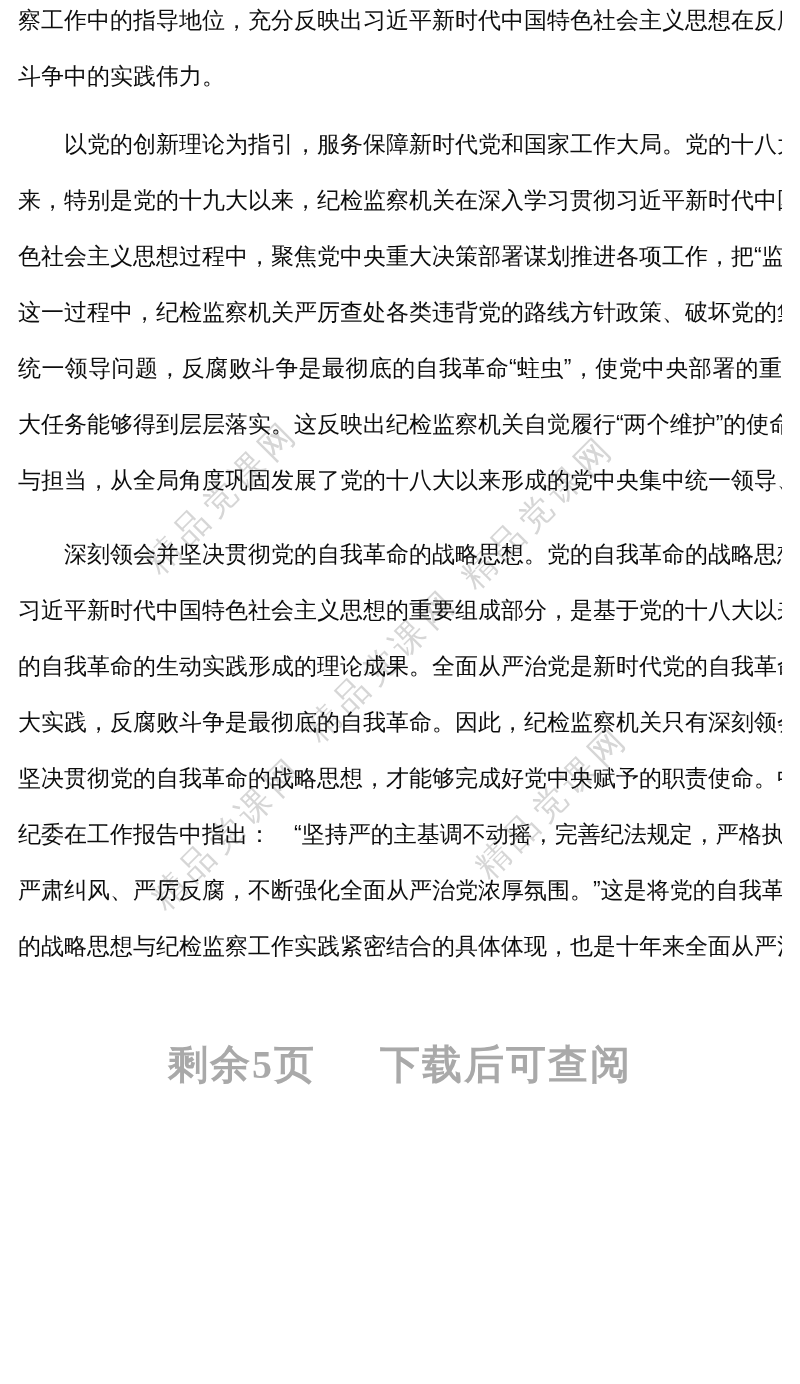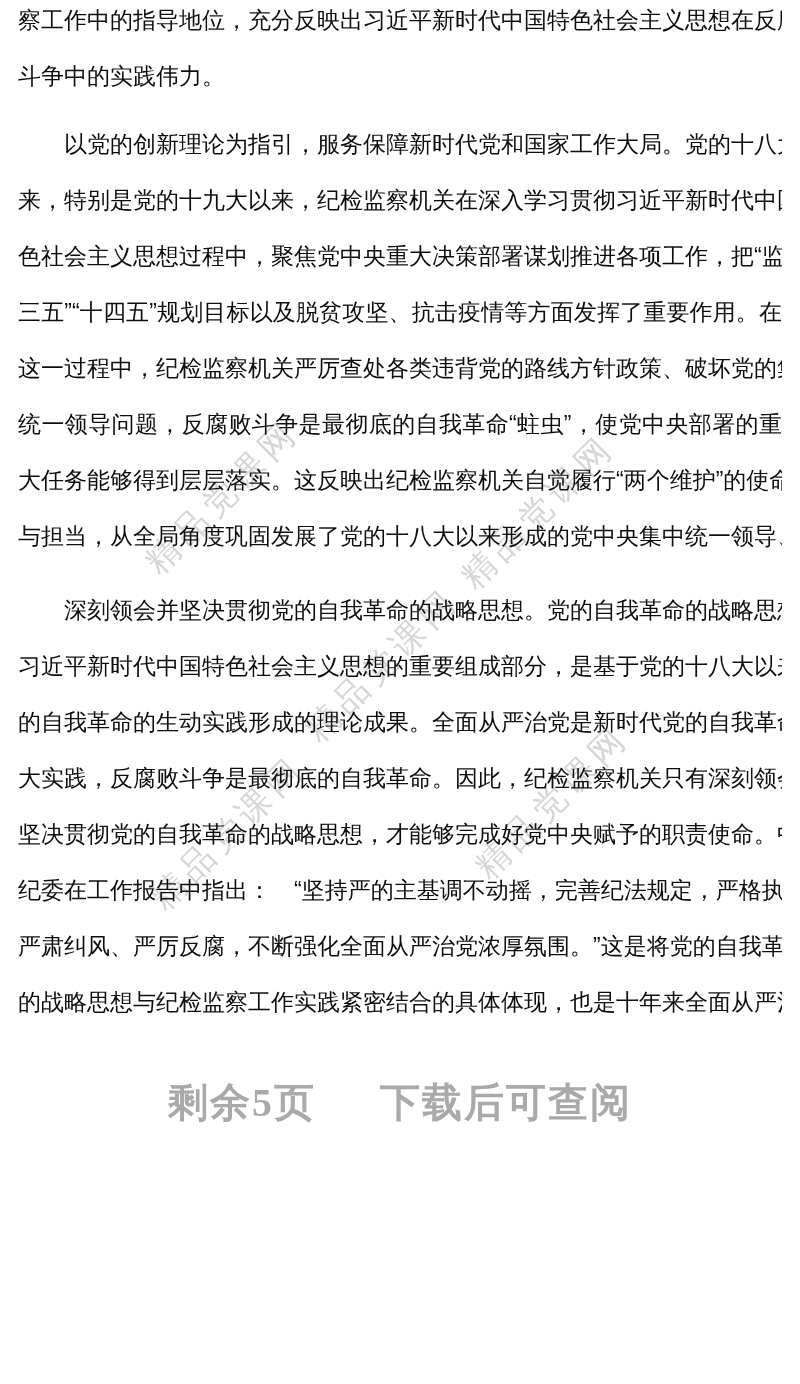--- a/index.html
+++ b/index.html
@@ -64,21 +64,21 @@
   }
   .line.indent { padding-left: 46px; }
   .line.last {
     text-align: right;
     text-align-last: left;
   }
   
   .footer {
     position: relative;
     z-index: 1;
-    margin-top: 49px;
+    margin-top: 67px;
     height: 48px;
     line-height: 48px;
     text-align: center;
     font-family: "Liberation Serif", "DejaVu Serif", serif;
     font-weight: bold;
     font-size: 40px;
     color: #a9a9a9;
     letter-spacing: 2px;
   }
   .footer .gap { display: inline-block; width: 64px; }
@@ -100,21 +100,20 @@
 
     <div class="para p1">
       <div class="line">察工作中的指导地位，充分反映出习近平新时代中国特色社会主义思想在反腐败</div>
       <div class="line last">斗争中的实践伟力。</div>
     </div>
 
     <div class="para p2">
       <div class="line indent">以党的创新理论为指引，服务保障新时代党和国家工作大局。党的十八大以</div>
       <div class="line">来，特别是党的十九大以来，纪检监察机关在深入学习贯彻习近平新时代中国特</div>
       <div class="line">色社会主义思想过程中，聚焦党中央重大决策部署谋划推进各项工作，把“监督</div>
-      <div class="line">三五”“十四五”规划目标以及脱贫攻坚、抗击疫情等方面发挥了重要作用。在</div>
       <div class="line">这一过程中，纪检监察机关严厉查处各类违背党的路线方针政策、破坏党的集中</div>
       <div class="line">统一领导问题，反腐败斗争是最彻底的自我革命“蛀虫”，使党中央部署的重</div>
       <div class="line">大任务能够得到层层落实。这反映出纪检监察机关自觉履行“两个维护”的使命</div>
       <div class="line">与担当，从全局角度巩固发展了党的十八大以来形成的党中央集中统一领导、全</div>
     </div>
 
     <div class="para p3">
       <div class="line indent">深刻领会并坚决贯彻党的自我革命的战略思想。党的自我革命的战略思想是</div>
       <div class="line">习近平新时代中国特色社会主义思想的重要组成部分，是基于党的十八大以来党</div>
       <div class="line">的自我革命的生动实践形成的理论成果。全面从严治党是新时代党的自我革命伟</div>

